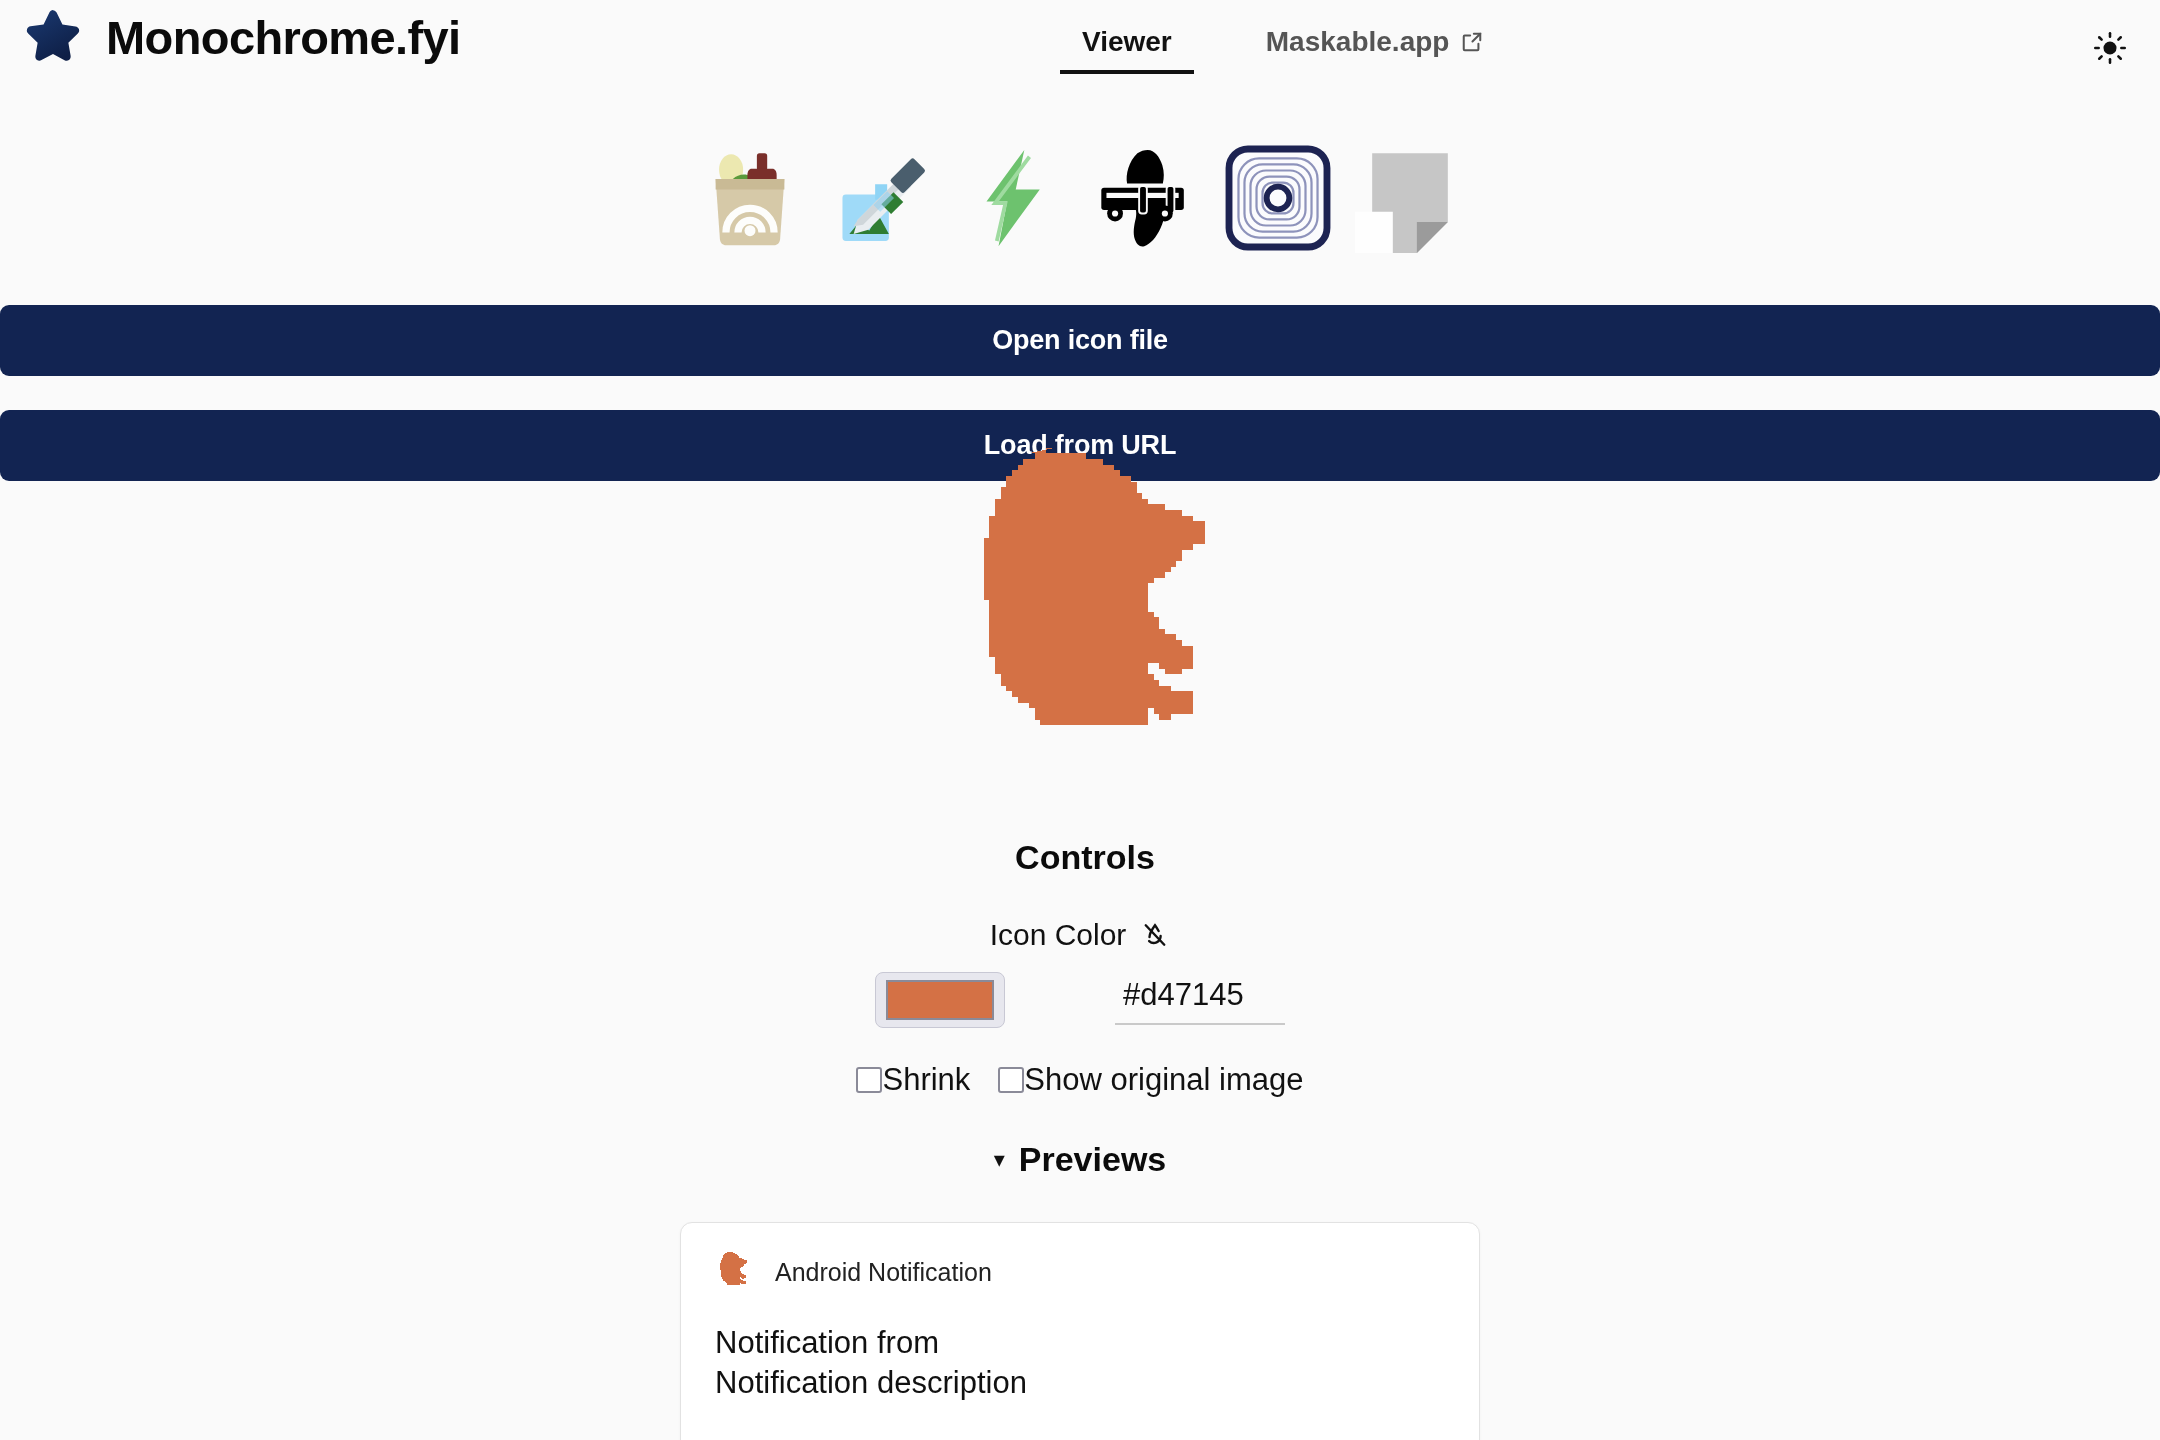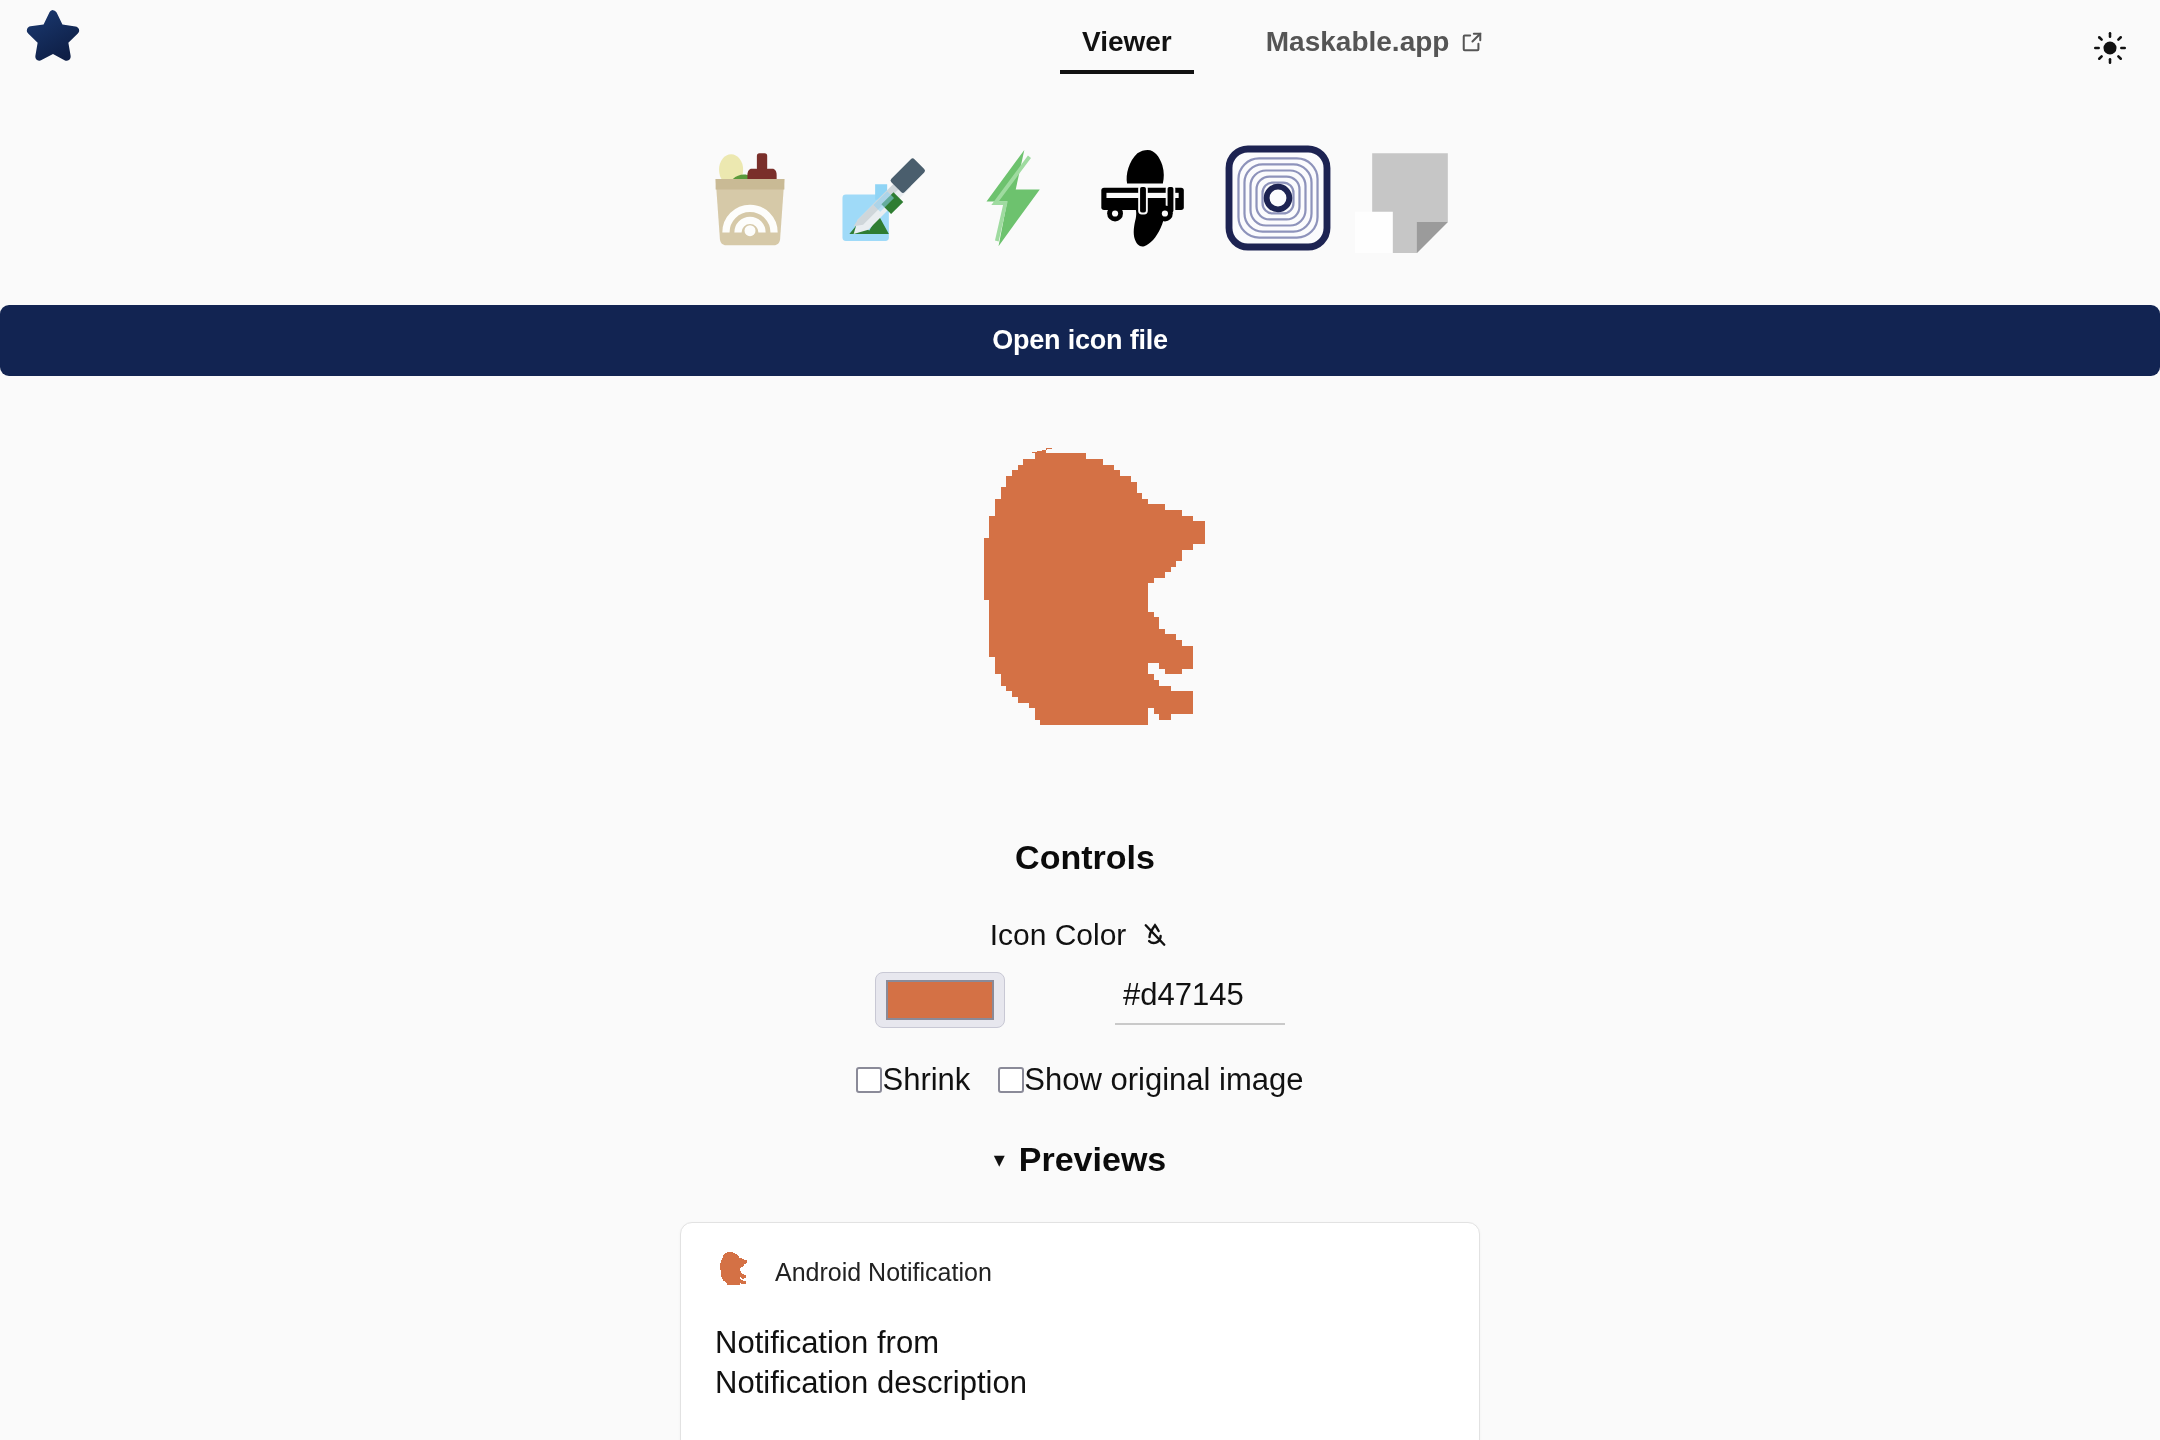--- a/index.html
+++ b/index.html
@@ -157,20 +157,21 @@
   <div class="brand">
     <svg class="brand-star" viewBox="0 0 24 24">
       <defs>
         <linearGradient id="starg" x1="0" y1="0" x2="0.6" y2="1">
           <stop offset="0%" stop-color="#1b3a72"></stop>
           <stop offset="100%" stop-color="#0e1f46"></stop>
         </linearGradient>
       </defs>
       <path fill="url(#starg)" d="M12 1.6c.6 0 1.1.35 1.4.95l2.25 4.6 5.05.74c.66.1 1.15.53 1.35 1.1.2.58.04 1.2-.44 1.66l-3.66 3.55.87 5.03c.11.66-.15 1.28-.64 1.64-.5.36-1.14.4-1.73.09L12 18.6l-4.45 2.35c-.59.31-1.23.27-1.73-.09-.49-.36-.75-.98-.64-1.64l.87-5.03-3.66-3.55c-.48-.46-.64-1.08-.44-1.66.2-.57.69-1 1.35-1.1l5.05-.74 2.25-4.6c.3-.6.8-.95 1.4-.95z"></path>
     </svg>
+    <div class="brand-title">Monochrome.fyi</div>
   </div>
 
   <div class="nav">
     <div class="nav-tab active">
       <span>Viewer</span>
     </div>
     <div class="nav-tab external">
       <span>Maskable.app</span>
       <svg class="ext-icon" viewBox="0 0 24 24" fill="none" stroke="#555" stroke-width="2.2">
         <path d="M14 3h7v7" stroke-linecap="round"></path>
@@ -268,20 +269,21 @@
     <svg viewBox="0 0 64 64">
       <path d="M10 6h44v40L36 64H10z" fill="#c6c6c6"></path>
       <path d="M36 64 54 46H36z" fill="#9b9b9b"></path>
       <rect x="0" y="40" width="22" height="24" fill="#fefefe"></rect>
     </svg>
   </div>
 </div>
 
 <div class="btn-row">
   <button class="btn">Open icon file</button>
+  <button class="btn">Load from URL</button>
 </div>
 
 <div class="preview-wrap">
   <svg viewBox="0 0 48 62" shape-rendering="crispEdges">
     <path fill="#d47145" d="M15 2h10v1h3v1h2v1h1v1h2v1h1v2h1v1h1v1h3v1h3v1h2v1h2v4h-2v1h-2v2h-1v1h-1v1h-1v1h-2v1h-1v5h1v1h1v2h1v1h2v1h1v1h2v4h-2v1h-3v-1h-1v-1h-2v2h1v1h1v1h2v1h4v4h-4v1h-2v-1h-1v-1h-1v3h-19v-1h-1v-2h-1v-1h-2v-1h-1v-1h-1v-1h-1v-2h-1v-3h-1v-10h-1v-11h1v-4h1v-3h1v-2h1v-2h1v-1h1v-1h1v-1h2v-1h2v-1h2z"></path>
   </svg>
 </div>
 
 <div class="controls-title">Controls</div>
 

